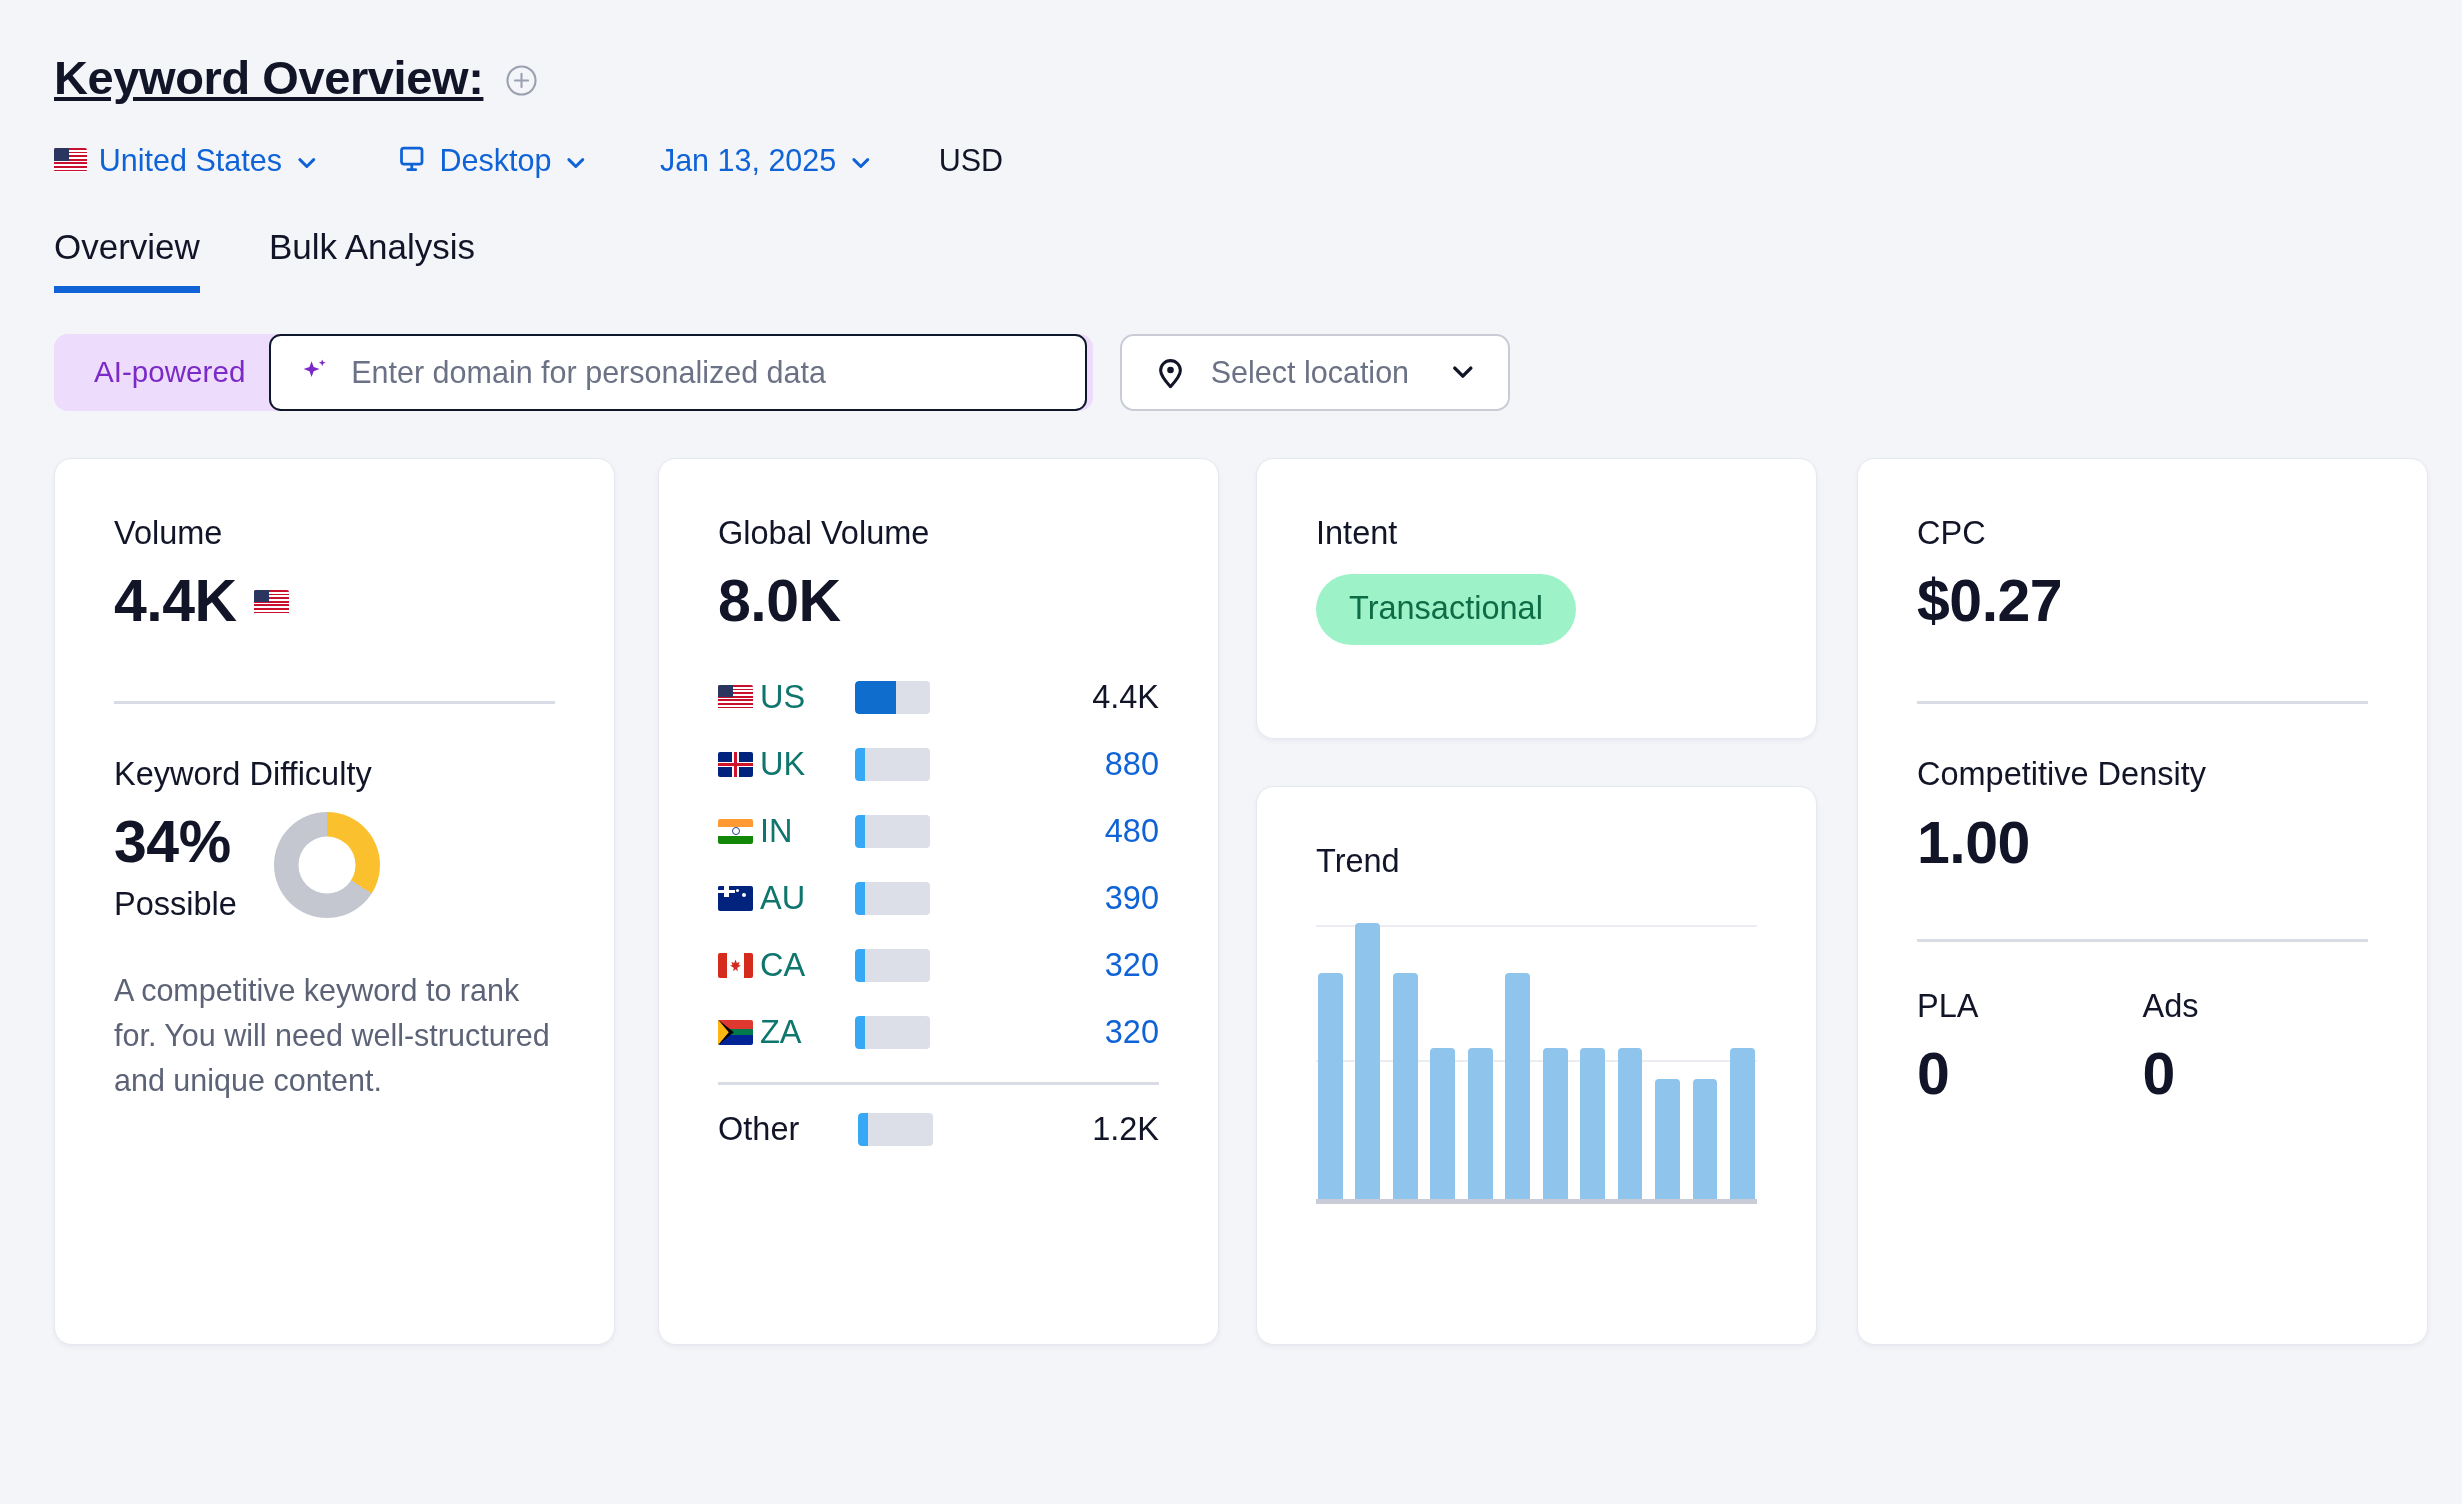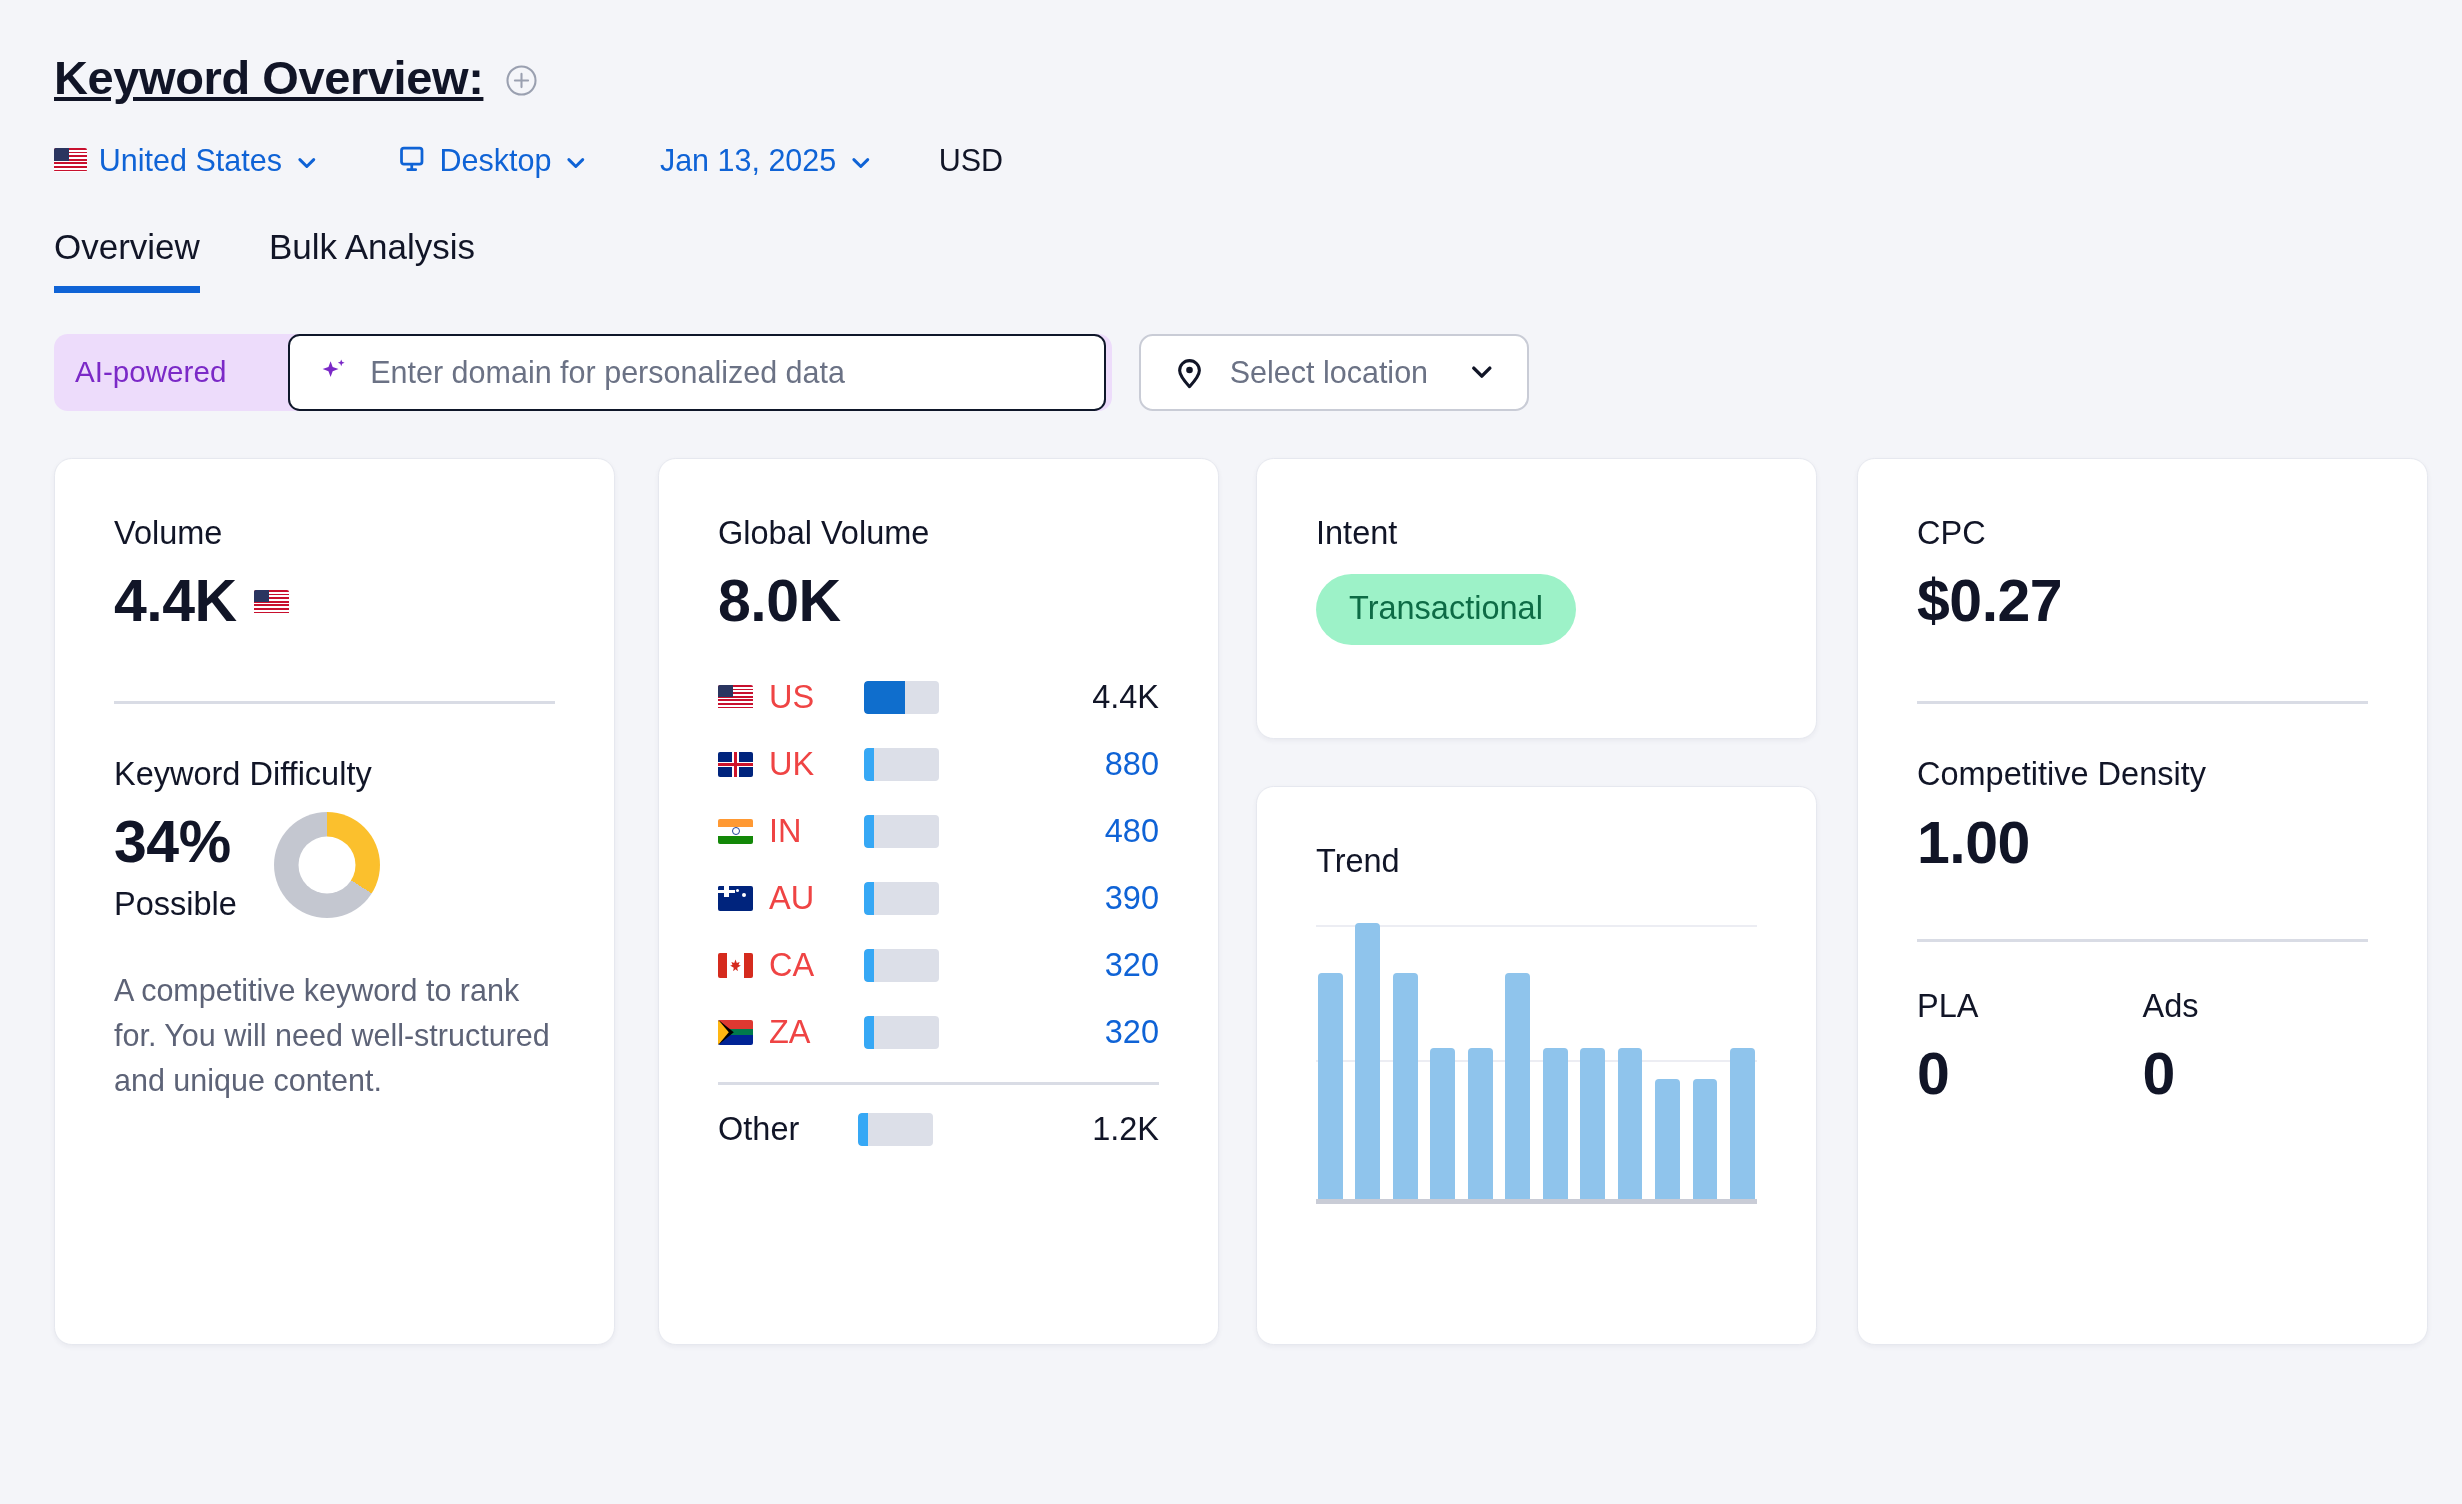--- a/index.html
+++ b/index.html
@@ -191,23 +191,22 @@
     align-items: center;
     gap: 27.6px;
     padding: 45px 0 0 54px;
   }
   .ai-chip {
     display: flex;
     align-items: center;
     background: #eddcfb;
     border-radius: 13.8px;
     height: 77px;
-    padding-left: 21px;
+    padding-left: 40px;
     padding-right: 0;
-    gap: 38px;
   }
   .ai-label {
     font-size: 29.6px;
     color: #7b29c7;
     padding-right: 23.6px;
     white-space: nowrap;
   }
   .domain-input {
     display: flex;
     align-items: center;
@@ -329,23 +328,23 @@
   
   .country-list { padding: 0 59px; margin-top: 27.6px; }
   .country-row {
     display: flex;
     align-items: center;
     height: 67px;
   }
   .country-flag { width: 35px; height: 25.6px; flex: 0 0 auto; }
   .country-code {
     font-size: 32.5px;
-    color: #ef4444;
+    color: #0f766e;
     width: 95px;
-    margin-left: 16px;
+    margin-left: 7px;
     flex: 0 0 auto;
   }
   .country-code.other-label { color: #111527; width: auto; margin-left: 0; }
   .bar-track {
     width: 75px; height: 33px;
     background: #dcdfe8;
     border-radius: 3.9px;
     overflow: hidden;
     flex: 0 0 auto;
   }

